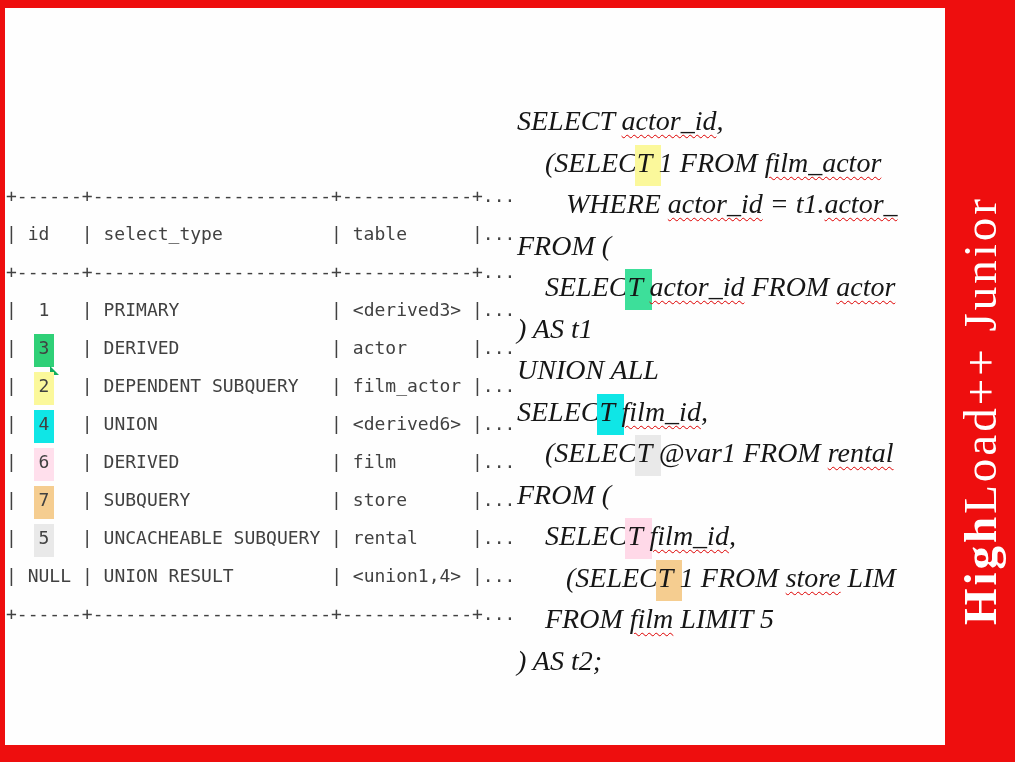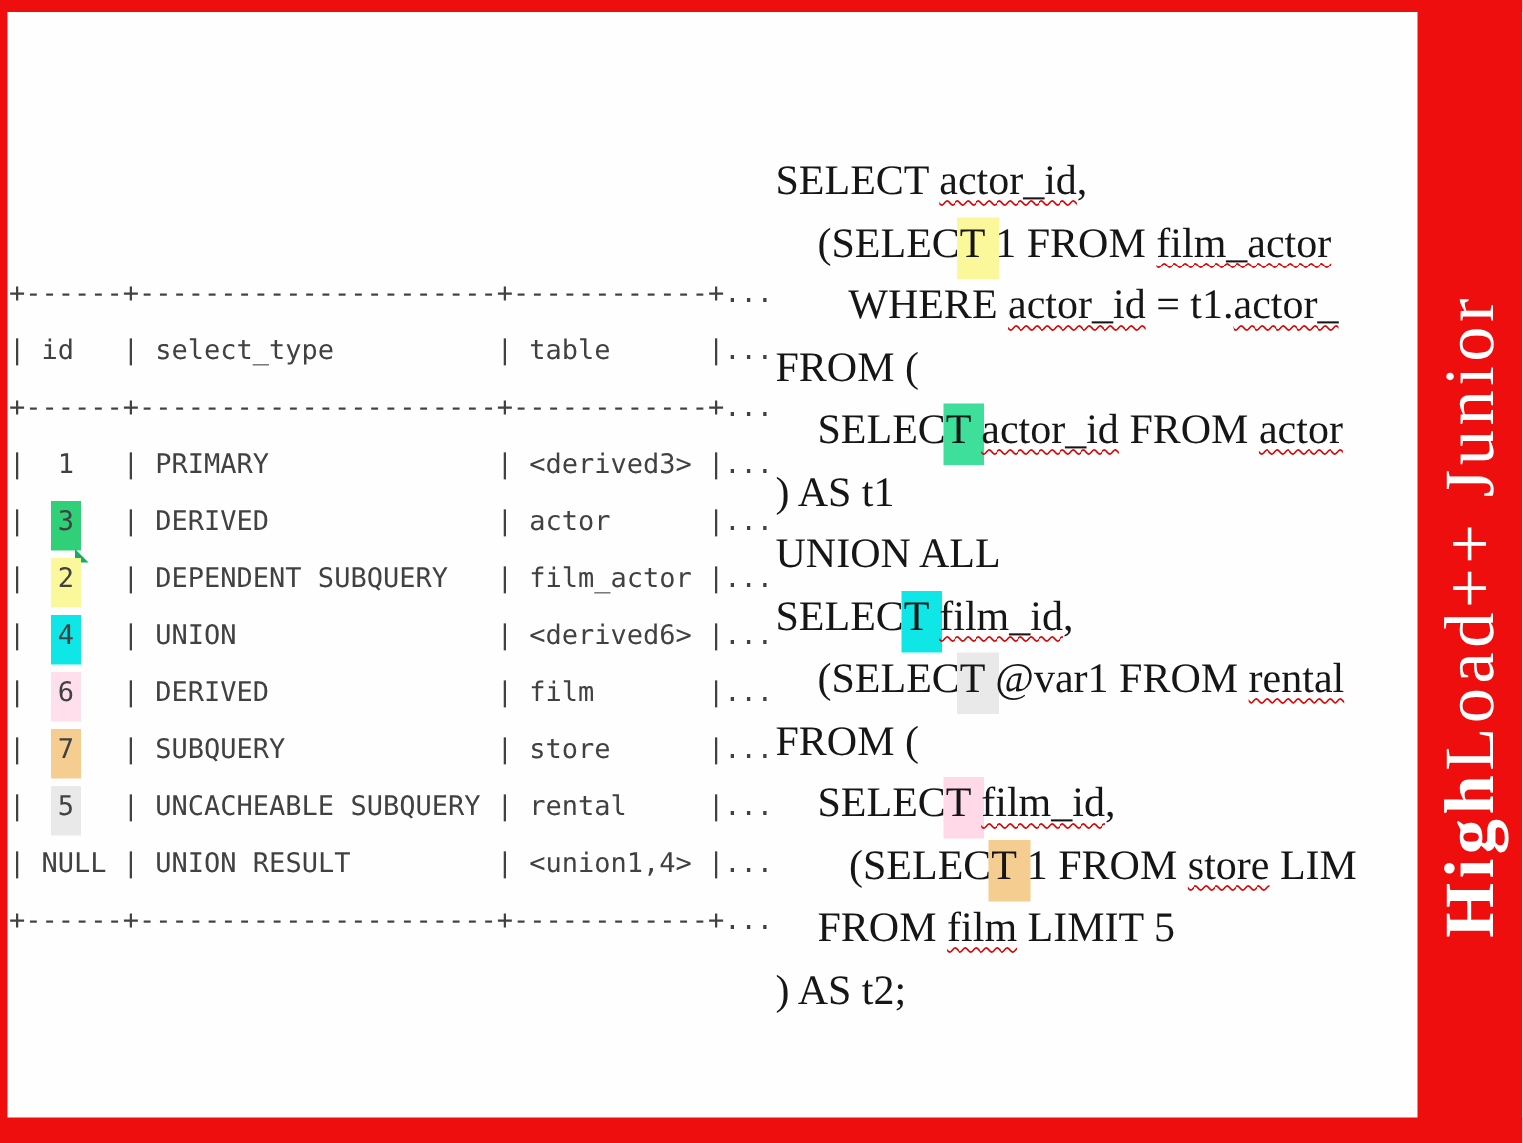--- a/index.html
+++ b/index.html
@@ -40,21 +40,21 @@
     width:0; height:0;
     border-left:9px solid #0faf5f; border-top:9px solid transparent;
   }
 
   
   .sql {
     position:absolute; left:517px; top:100px;
     font-size:28px; line-height:41.5px; color:#161616;
     white-space:pre;
   }
-  .sline { height:41.5px; }
+  .sline { height:41.5px;font-style:italic; }
   .sq {
     text-decoration:underline;
     text-decoration-style:wavy;
     text-decoration-color:#dd0000;
     text-decoration-thickness:1px;
     text-underline-offset:4px;
   }
   .shl { padding:2px 2px 8px; margin:0 -2px; }
 </style>
 </head>

